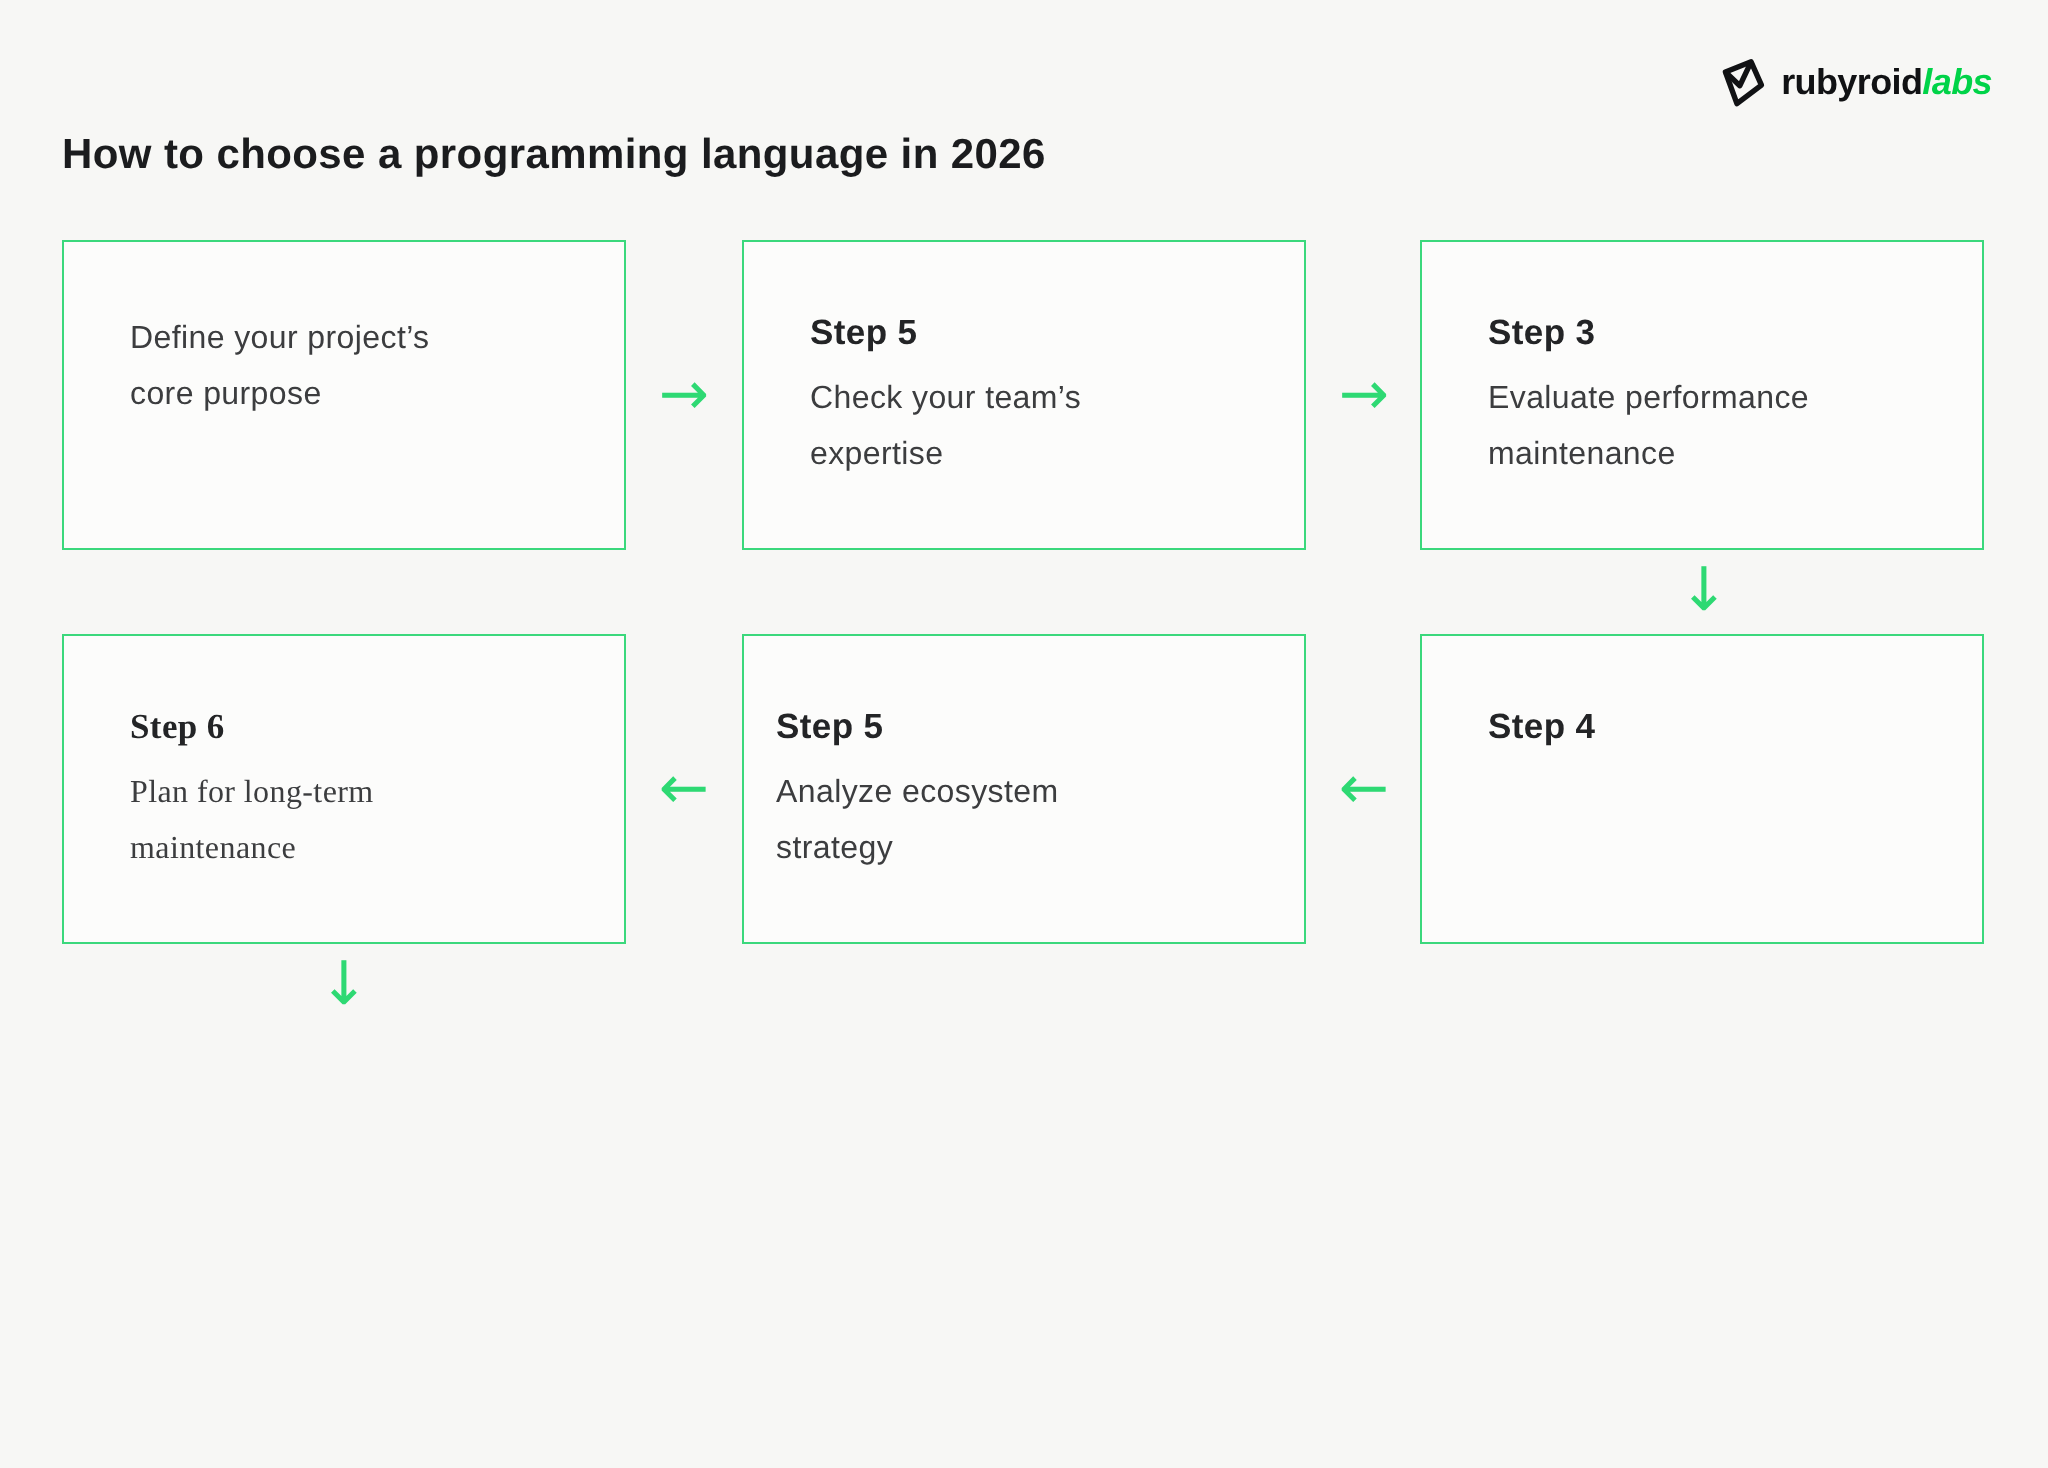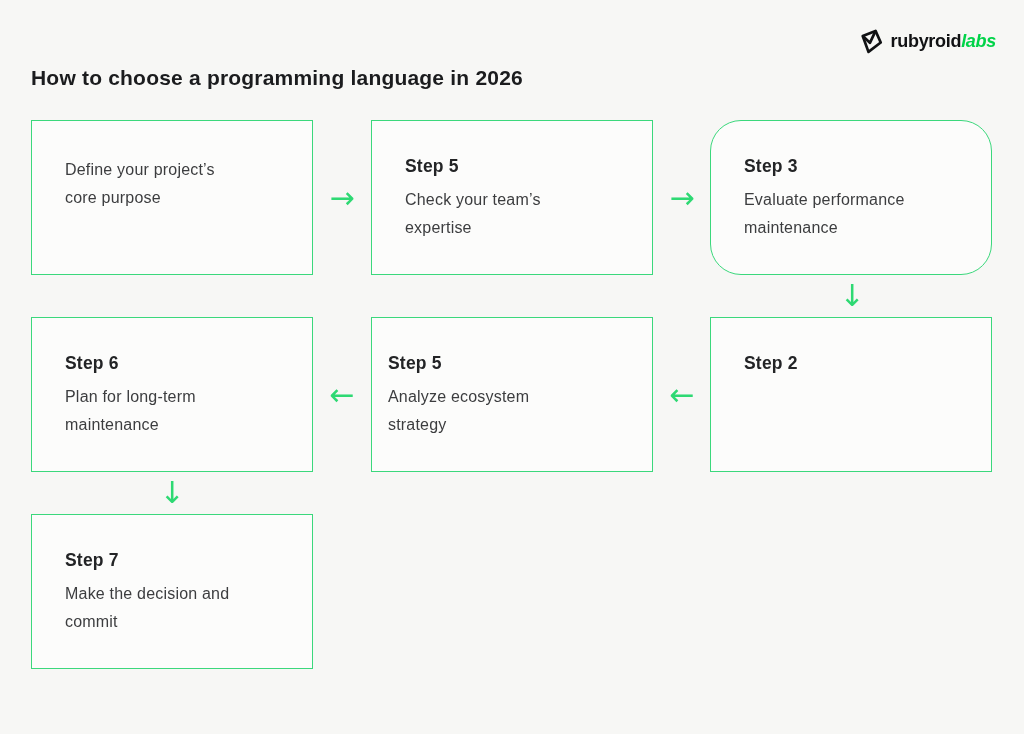--- a/index.html
+++ b/index.html
@@ -75,22 +75,22 @@
     font-weight: 400;
     color: #3c3d3f;
     letter-spacing: 0.2px;
     line-height: 28px;
     white-space: pre-wrap;
   }
 
   
   .pos-r1c1 { left: 31px;  top: 120px; }
   .pos-r1c2 { left: 371px; top: 120px; }
-  .pos-r1c3 { left: 710px; top: 120px; border-radius: 31px; }
-  .pos-r2c1 { left: 31px;  top: 317px; }
+  .pos-r1c3 { left: 710px; top: 120px; }
+  .pos-r2c1 { left: 31px;  top: 317px; font-family: Liberation Serif, serif; }
   .pos-r2c2 { left: 371px; top: 317px; padding-left: 16px; }
   .pos-r2c3 { left: 710px; top: 317px; }
   .pos-r3c1 { left: 31px;  top: 514px; }
 
   
   .flow-arrow {
     position: absolute;
     width: 44px;
     height: 36px;
     font-size: 30px;
@@ -135,36 +135,31 @@
   <div class="flow-arrow arr-r1b">→</div>
   <div class="step-box pos-r1c3">
     <div class="step-label">Step 3</div>
     <div class="step-desc">Evaluate performance
 maintenance</div>
   </div>
 
   <div class="flow-arrow arr-d3">↓</div>
 
   <div class="step-box pos-r2c3">
-    <div class="step-label">Step 2</div>
+    <div class="step-label">Step 4</div>
   </div>
   <div class="flow-arrow arr-r2a">←</div>
   <div class="step-box pos-r2c2">
     <div class="step-label">Step 5</div>
     <div class="step-desc">Analyze ecosystem
 strategy</div>
   </div>
   <div class="flow-arrow arr-r2b">←</div>
   <div class="step-box pos-r2c1">
     <div class="step-label">Step 6</div>
     <div class="step-desc">Plan for long-term
 maintenance</div>
   </div>
 
   <div class="flow-arrow arr-d6">↓</div>
 
-  <div class="step-box pos-r3c1">
-    <div class="step-label">Step 7</div>
-    <div class="step-desc">Make the decision and
-commit</div>
-  </div>
 
 </div>
 
 </body></html>

